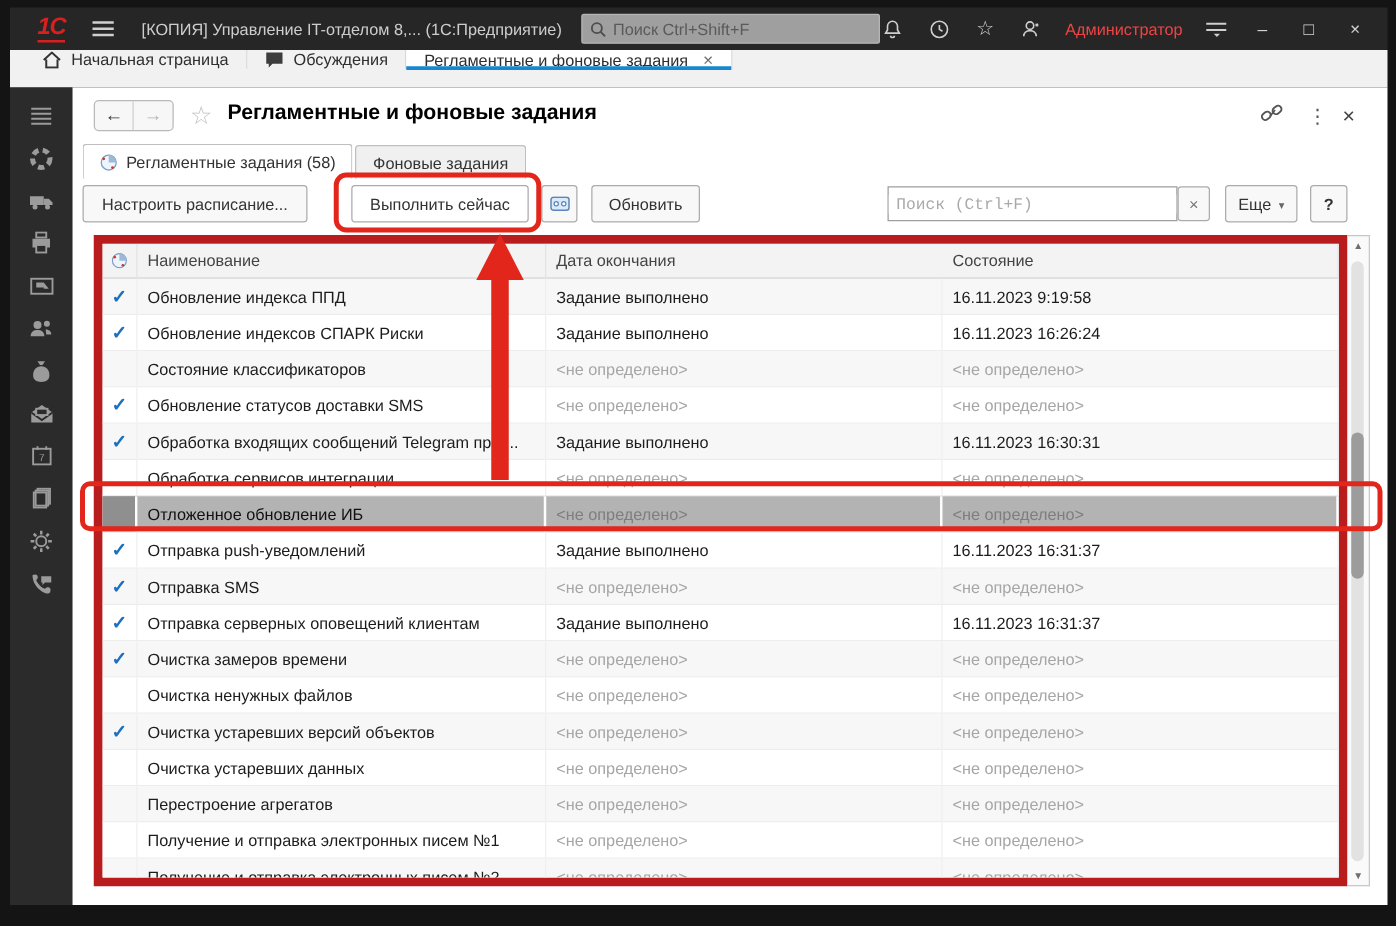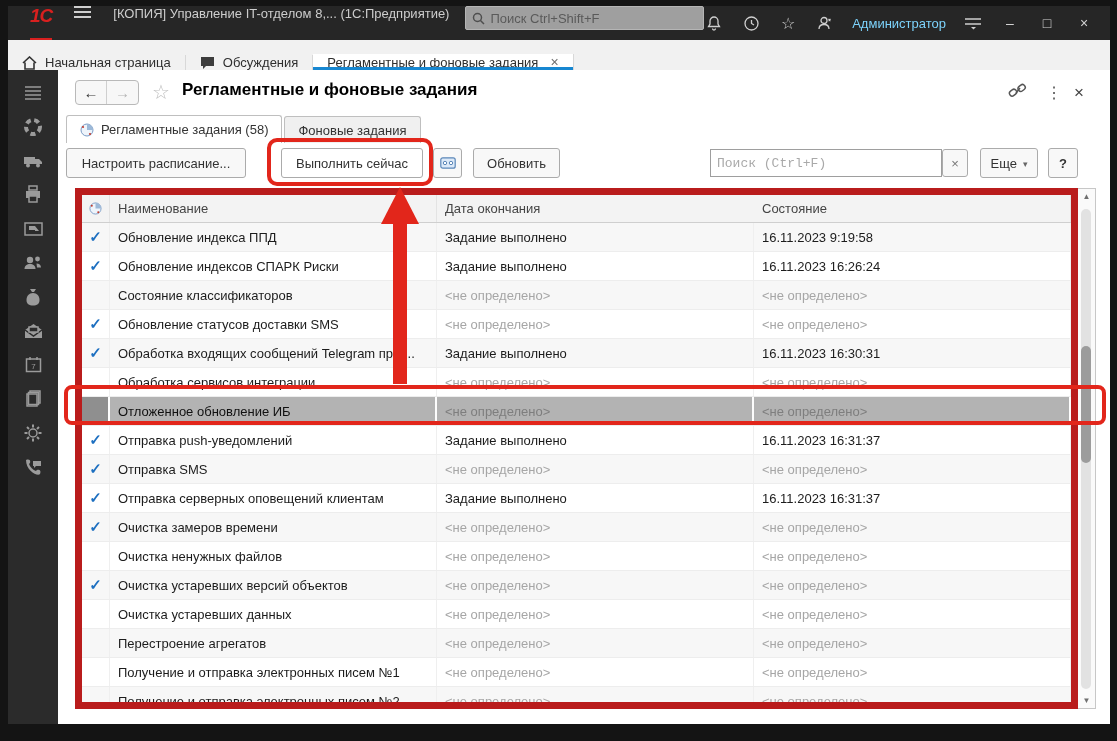--- a/index.html
+++ b/index.html
@@ -5,45 +5,45 @@
   * { margin:0; padding:0; box-sizing:border-box; }
   html,body { background:#555; }
   body { font-family:"Liberation Sans", sans-serif; }
   #app {
     position:relative; width:1117px; height:741px;
     background:#141414; overflow:hidden;
   }
   
   .titlebar {
     position:absolute; left:8px; top:6px; width:1102px; height:34px;
-    background:#262626; display:flex; color:#d6d6d6;
+    background:#262626; display:flex; align-items:center; color:#d6d6d6;
   }
   .logo { margin-left:22px; color:#d8201f; font-weight:bold; font-size:19px;
     font-style:italic; letter-spacing:-1px; border-bottom:2px solid #d8201f; line-height:20px;}
   .hamburger { margin-left:22px; display:flex; flex-direction:column; gap:3px; cursor:pointer;}
   .hamburger span { width:17px; height:2px; background:#cfcfcf; }
   .app-title { margin-left:22px; font-size:13px; color:#cdcdcd; white-space:nowrap; }
   .tb-search {
     margin-left:16px; width:298px; height:24px; background:#9f9f9f;
     border:1px solid #b5b5b5; border-radius:2px; display:flex; align-items:center; padding:0 6px;
   }
   .tb-search input {
     border:none; outline:none; background:transparent; font-size:13px; color:#7f1d1d; width:100%;
     font-family:"Liberation Sans",sans-serif;
   }
   .tb-search input::placeholder { color:#5a5a5a; }
   .tb-right { margin-left:auto; display:flex; align-items:center; gap:17px; padding-right:16px; }
   .tb-ic { width:20px; height:20px; display:flex; align-items:center; justify-content:center;
     color:#cfcfcf; font-size:16px; cursor:pointer; }
-  .tb-user-label { font-size:13px; color:#7dd3fc; cursor:pointer; }
+  .tb-user-label { font-size:13px; color:#ef4444; cursor:pointer; }
   .win-glyph { font-size:14px; color:#d2d2d2; }
   
   .tabbar {
     position:absolute; left:8px; top:40px; width:1102px; height:30px;
-    background:#f1f1f1; display:flex; align-items:flex-end;
+    background:#f1f1f1; display:flex; align-items:flex-start;padding-left:12px;
   }
   .doc-tab {
     display:flex; align-items:center; gap:8px; padding:0 14px;
     border-right:1px solid #d8d8d8; font-size:13px; color:#2e2e2e;
     position:relative; cursor:pointer; background:#f1f1f1;
   }
   .doc-tab.active { background:#ffffff; }
   .doc-tab.active::after {
     content:""; position:absolute; left:0; right:0; bottom:0; height:3px; background:#1787d1;
   }

